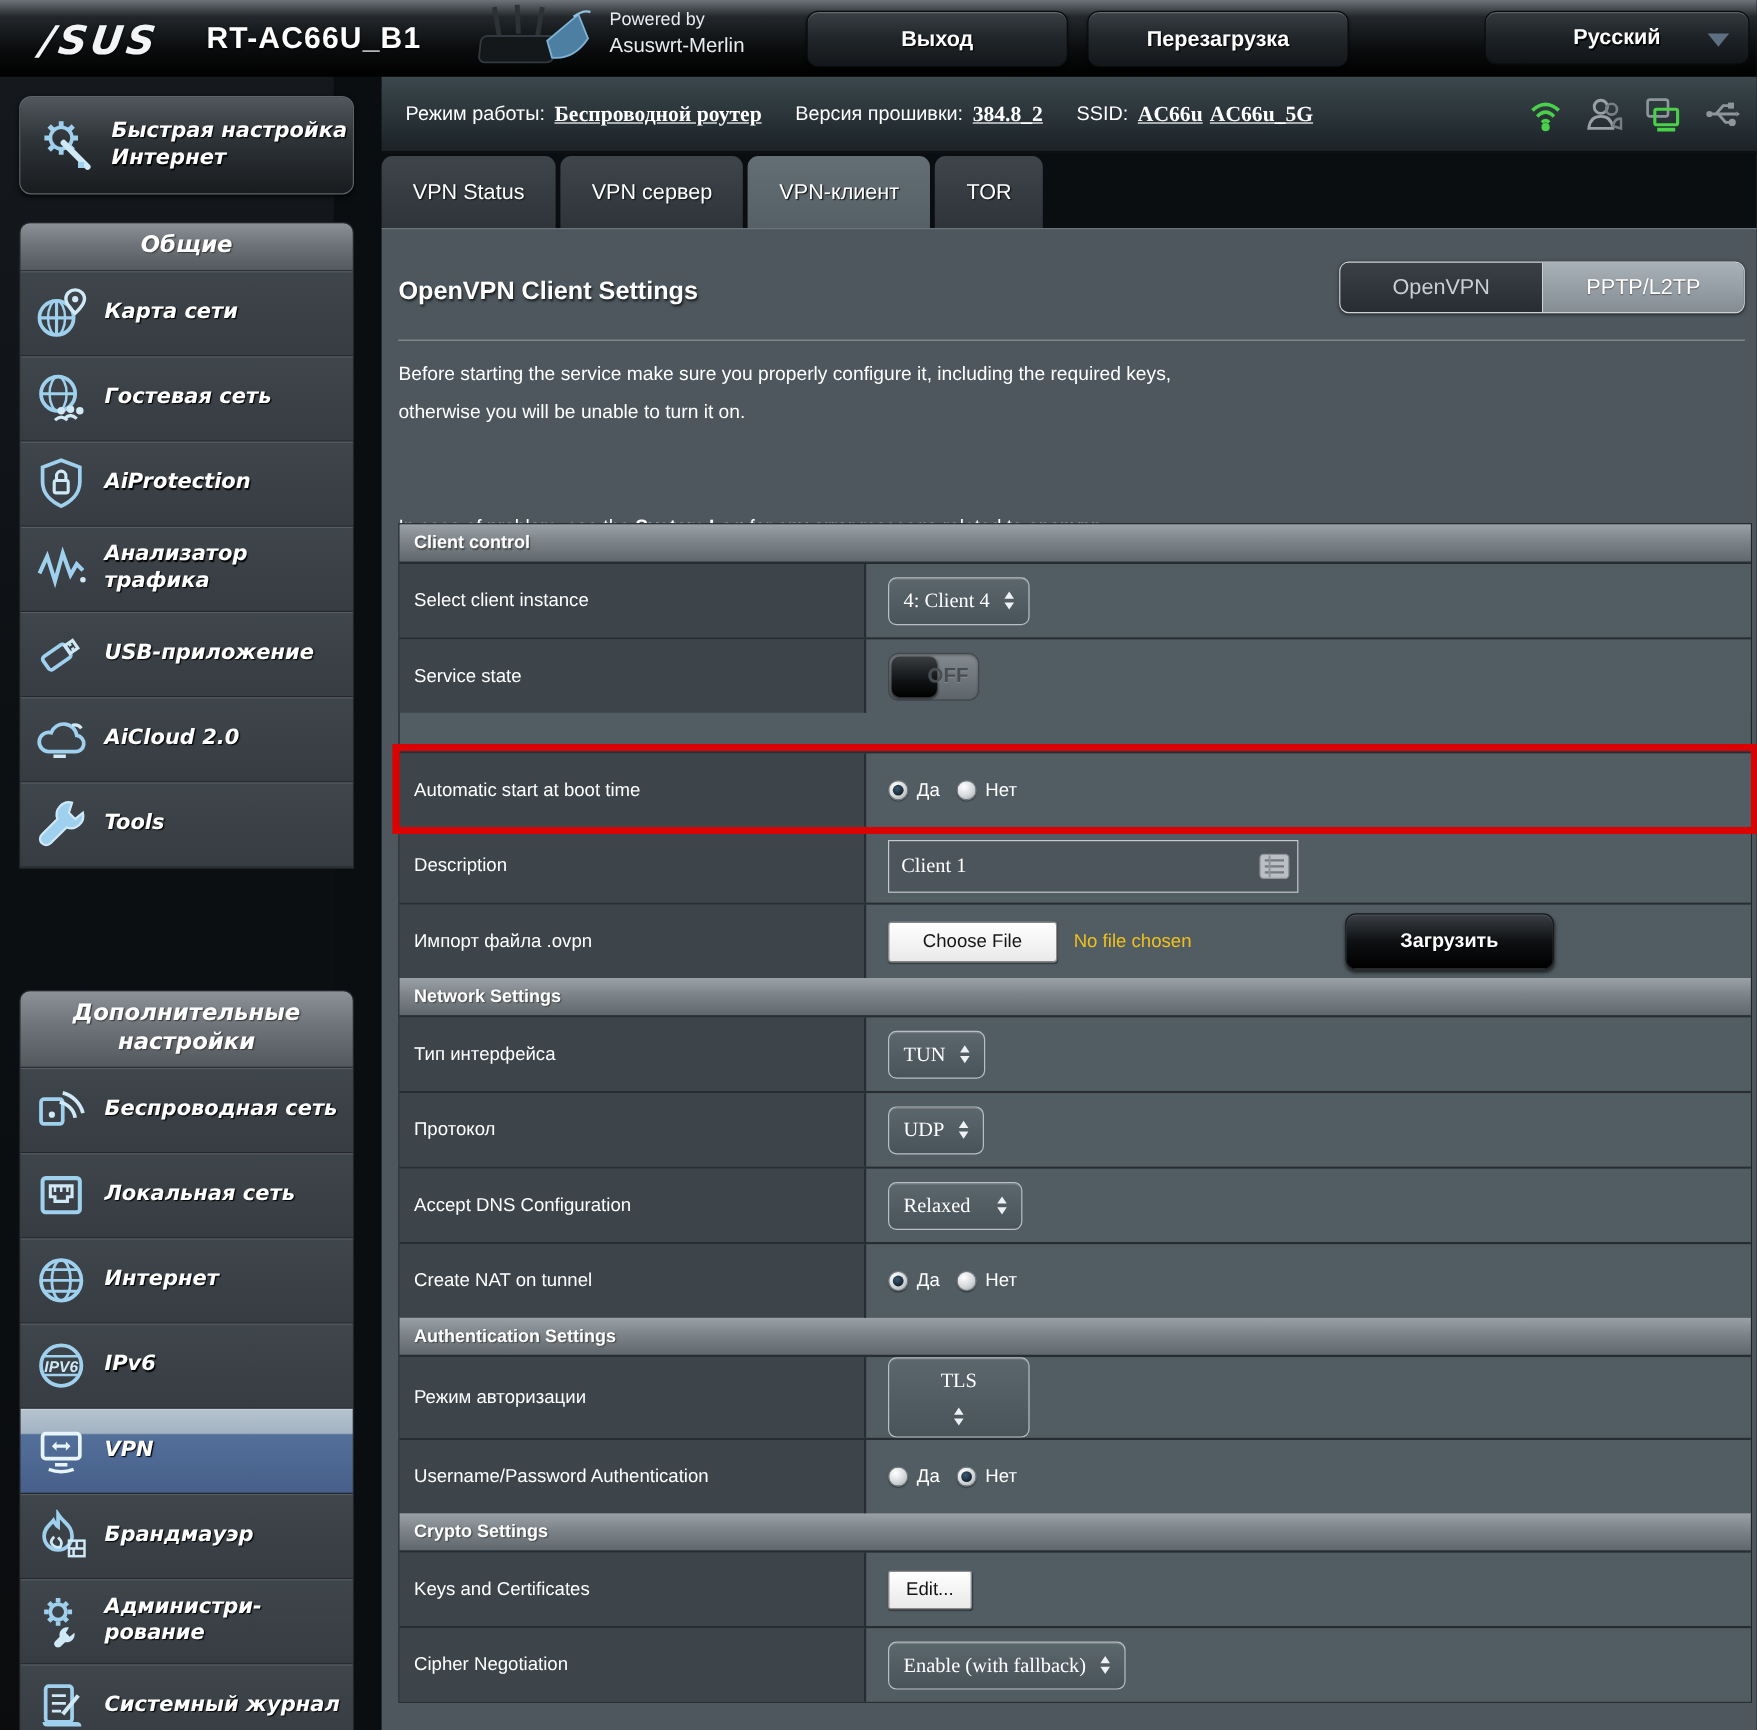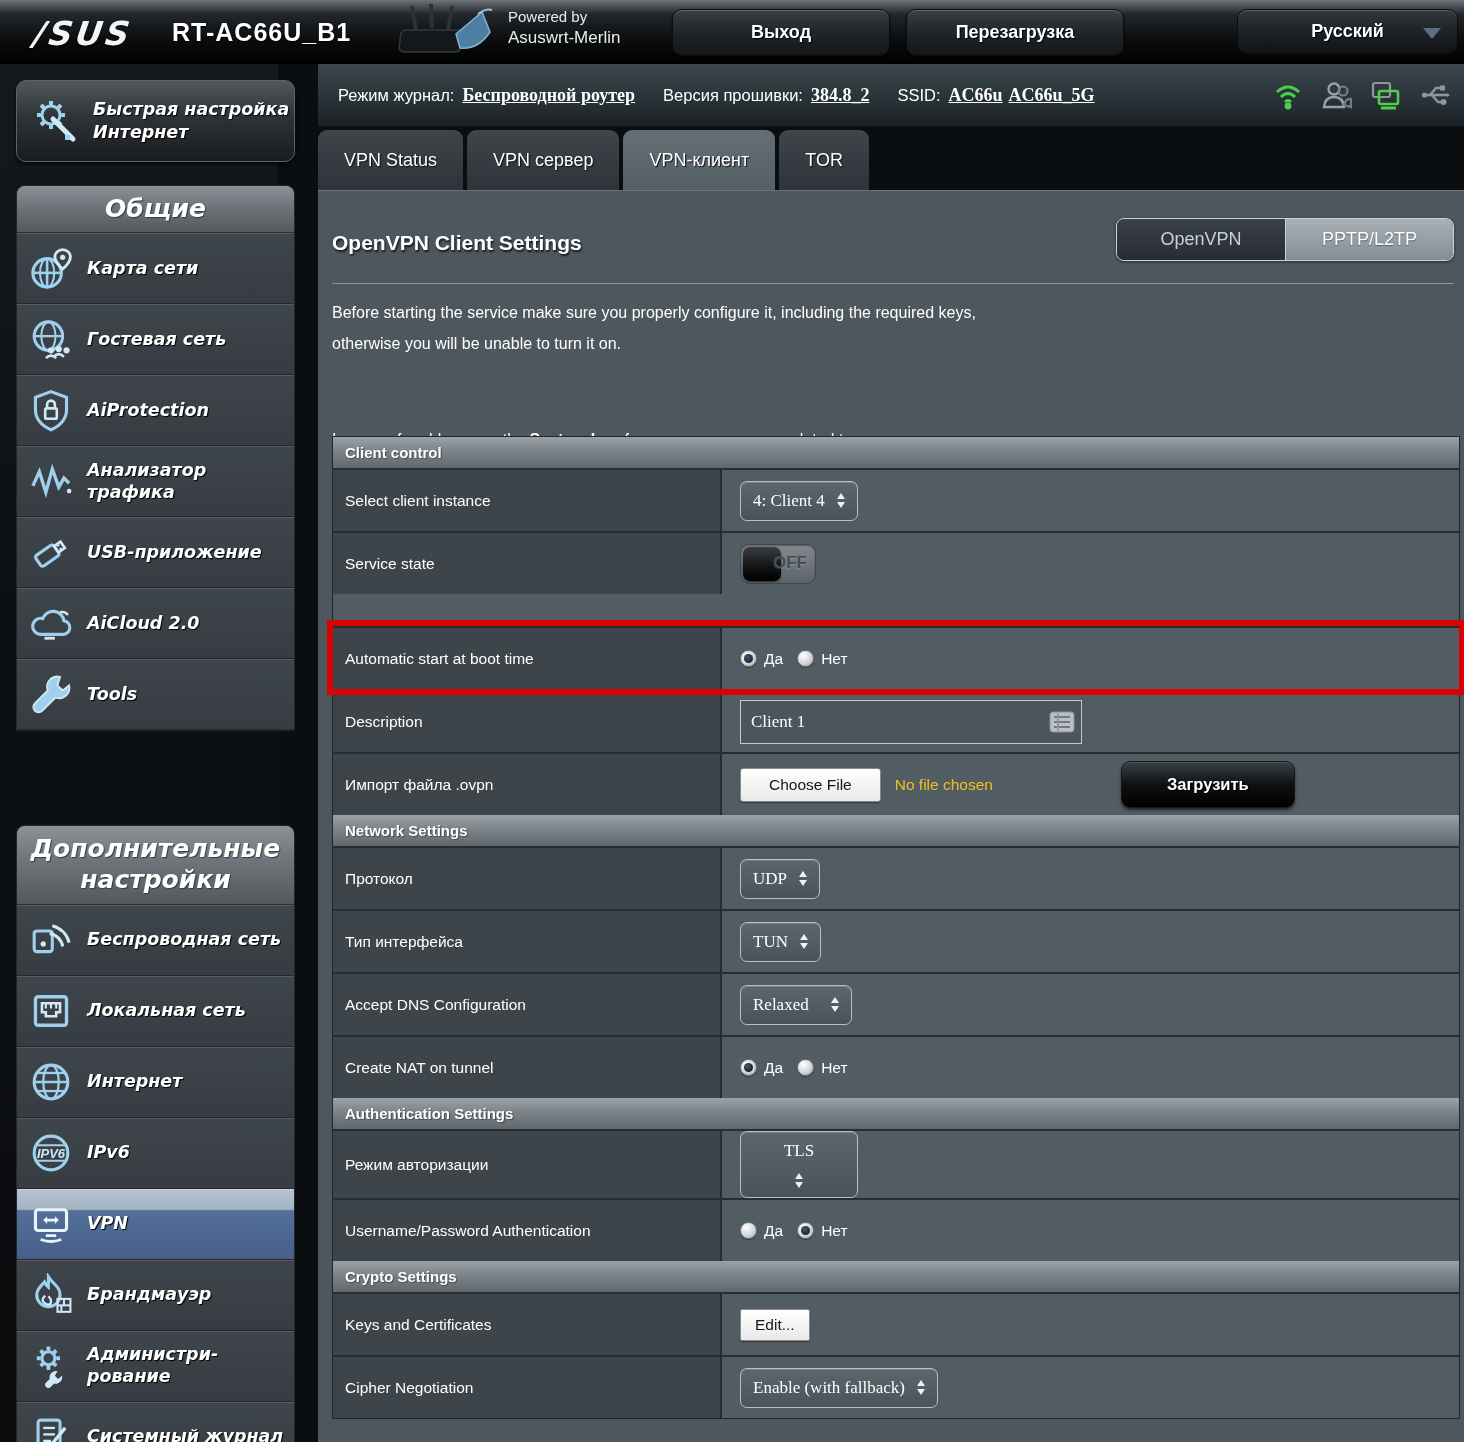--- a/index.html
+++ b/index.html
@@ -90,21 +90,21 @@
     white-space:pre-line;
   }
   .side-menu{
     position:absolute; left:16px; top:121px; width:279px;
     border:1px solid #23272b; border-radius:9px 9px 0 0; overflow:hidden;
     background:#3a4045;
   }
   .side-menu.second{ top:761px; border-radius:9px; }
   .menu-head{
     background:linear-gradient(180deg,#8b9196 0%,#6e7479 45%,#54595e 100%);
-    color:#fff; font-weight:bold; font-size:25px; text-align:center;
+    color:#fff; font-weight:bold; font-size:19px; text-align:center;
     font-family:"DejaVu Sans", sans-serif; text-shadow:1px 1px 1px #3a3a3a;
     padding:7px 0 8px; white-space:pre-line; line-height:1.25;
     border-bottom:1px solid #2c3135;
   }
   .menu-item{
     height:71px; display:flex; align-items:center; gap:14px; padding:0 8px 0 12px;
     background:linear-gradient(180deg,#3f464b 0%,#363c41 100%);
     border-top:1px solid #565c61; border-bottom:1px solid #24282c;
     cursor:pointer;
   }
@@ -263,21 +263,21 @@
   </div>
   <div class="hdr-btn btn-logout">Выход</div>
   <div class="hdr-btn btn-reboot">Перезагрузка</div>
   <div class="lang-select">
     <span>Русский</span>
     <span class="lang-caret"></span>
   </div>
 </div>
 
 <div class="status-bar">
-  <span class="lbl">Режим журнал:</span>
+  <span class="lbl">Режим работы:</span>
   <span class="slink">Беспроводной роутер</span>
   <span class="gap"></span>
   <span class="lbl">Версия прошивки:</span>
   <span class="slink">384.8_2</span>
   <span class="gap"></span>
   <span class="lbl">SSID:</span>
   <span class="slink">AC66u</span>
   <span class="slink">AC66u_5G</span>
   <div class="hdr-icons">
     <svg class="hicon" viewBox="0 0 30 32">
@@ -598,37 +598,37 @@
       <div class="val">
         <button class="white-btn">Choose File</button>
         <span class="nofile">No file chosen</span>
         <button class="upload-btn">Загрузить</button>
       </div>
     </div>
 
     <div class="sec">Network Settings</div>
 
     <div class="row">
-      <div class="lbl">Протокол</div>
+      <div class="lbl">Тип интерфейса</div>
       <div class="val">
         <div class="sel">
-          <span>UDP</span>
+          <span>TUN</span>
           <span class="spin">
               <i class="up"></i>
               <i class="dn"></i>
             </span>
         </div>
       </div>
     </div>
 
     <div class="row">
-      <div class="lbl">Тип интерфейса</div>
+      <div class="lbl">Протокол</div>
       <div class="val">
         <div class="sel">
-          <span>TUN</span>
+          <span>UDP</span>
           <span class="spin">
               <i class="up"></i>
               <i class="dn"></i>
             </span>
         </div>
       </div>
     </div>
 
 
     <div class="row">

